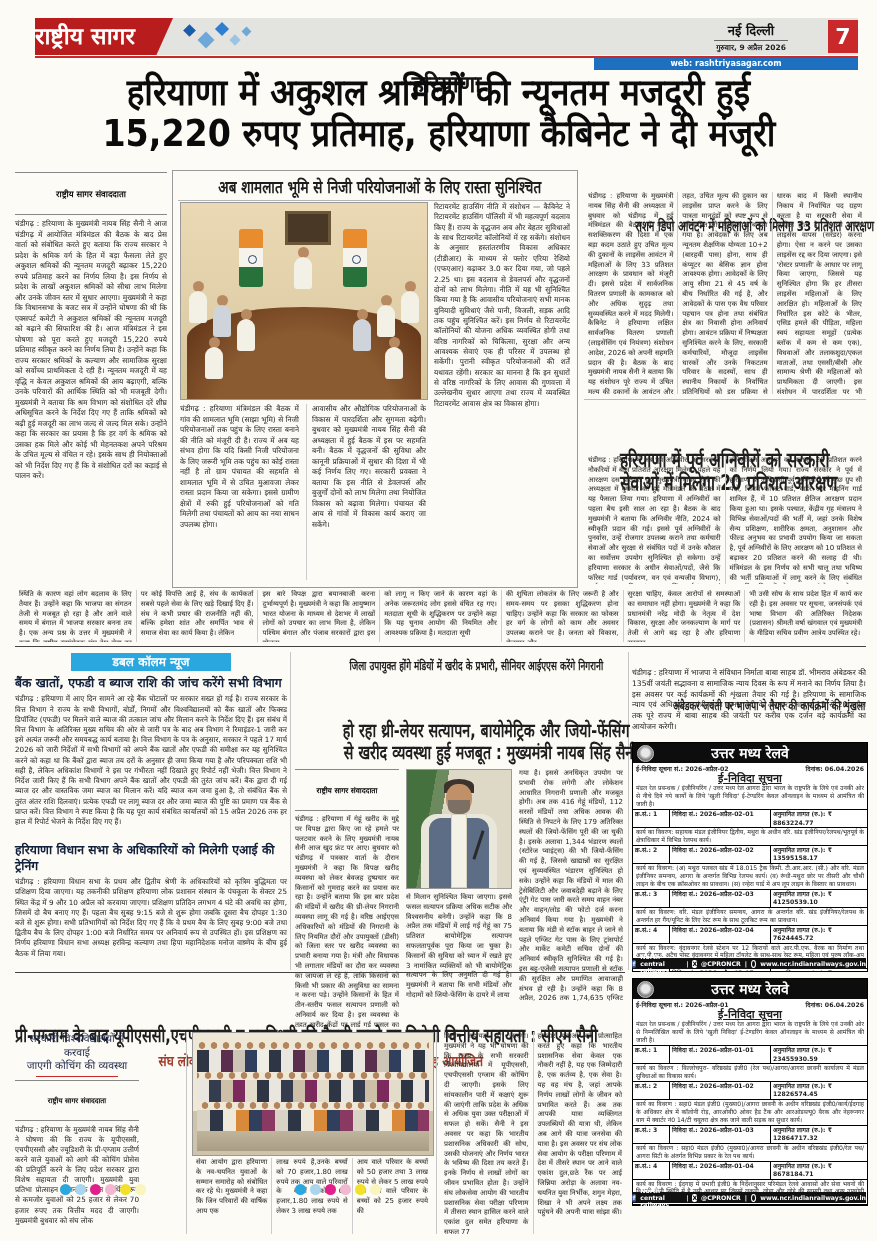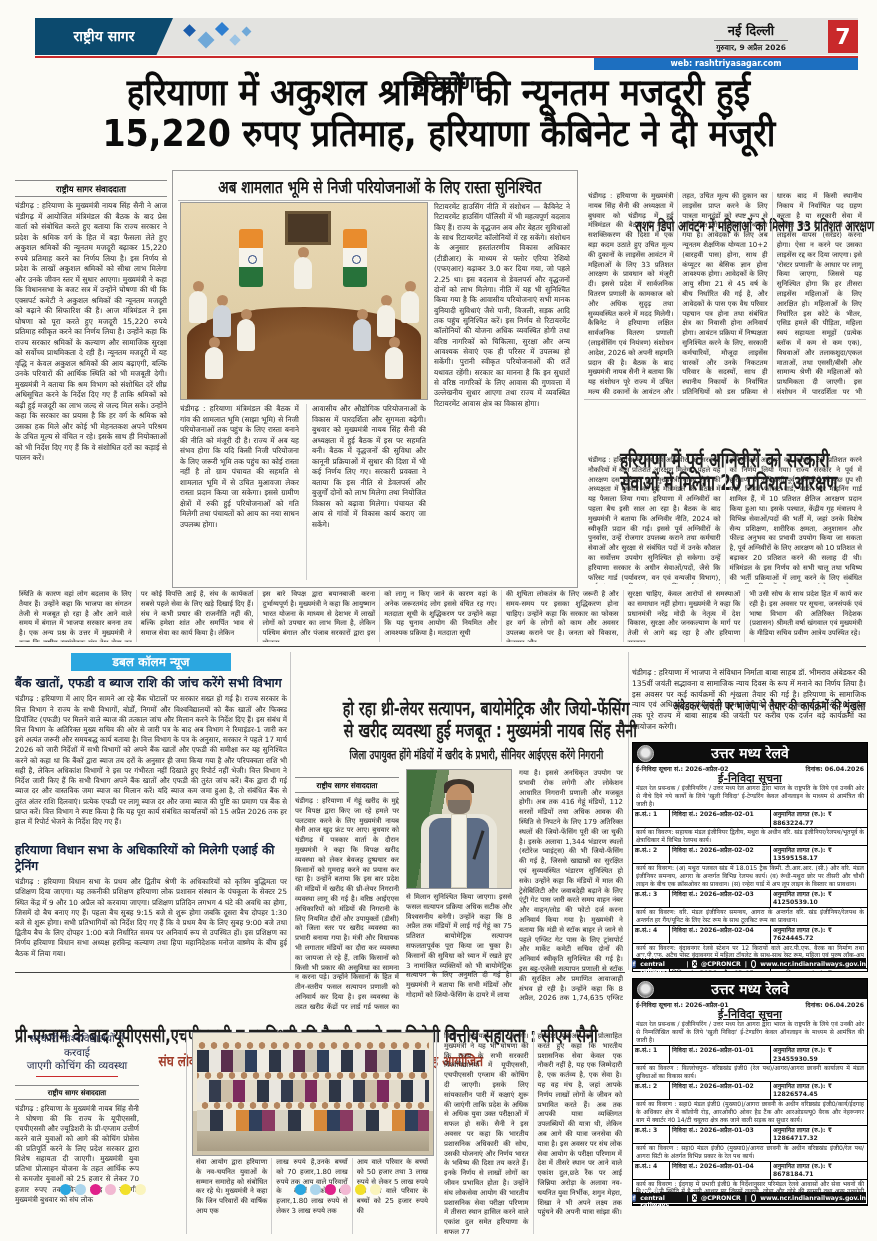--- a/index.html
+++ b/index.html
@@ -12,39 +12,39 @@
   .squeeze{display:inline-block;white-space:nowrap;font-weight:bold;}
   .sx70{transform:scaleX(.70);transform-origin:50% 50%;}
   .sx75{transform:scaleX(.75);transform-origin:50% 50%;}
   .sx80{transform:scaleX(.80);transform-origin:50% 50%;}
   .sx85{transform:scaleX(.85);transform-origin:50% 50%;}
   .sx90{transform:scaleX(.90);transform-origin:50% 50%;}
   .oL{transform-origin:0 50%;}
 
   
   .band{left:35px;top:18px;width:823px;height:37px;background:#e3e3e0;}
-  .mast{left:0;top:0;width:138px;height:37px;background:#0c4a6e;
+  .mast{left:0;top:0;width:138px;height:37px;background:#b91c1c;
         clip-path:polygon(0 0,100% 0,88% 100%,0 100%);
-        color:#fff;font-weight:bold;font-size:14px;line-height:37px;text-align:center;}
+        color:#fff;font-weight:bold;font-size:23px;line-height:37px;text-align:left;}
   .dia{position:absolute;background:#2f7fd0;transform:rotate(45deg);}
   .sect-title{left:0;right:0;top:4px;font-size:23px;font-weight:bold;color:#141414;}
   .dateline{right:42px;top:2px;width:130px;text-align:center;}
   .dateline .city{font-size:13px;font-weight:bold;color:#111;border-bottom:1px solid #666;display:inline-block;padding:0 14px 1px;}
   .dateline .dt{font-size:7.5px;font-weight:bold;color:#222;margin-top:1px;}
   .pageno{right:0;top:2px;width:30px;height:33px;background:#c9292b;color:#fff;
           font-size:22px;font-weight:bold;text-align:center;line-height:33px;}
   .red-rule{left:35px;top:56px;width:823px;height:2px;background:#c9292b;}
   .web-bar{left:594px;top:58px;width:264px;height:12px;background:#1d6fc0;color:#fff;
            font-size:8px;font-weight:bold;text-align:center;line-height:12px;}
 
   .lead-head{left:20px;top:72px;width:837px;text-align:center;color:#0b0b0b;}
   .lead-head .ln{font-size:37px;font-weight:bold;line-height:41px;}
 
   .byline{border-top:1px solid #888;border-bottom:1px solid #888;font-size:8.4px;font-weight:bold;
-          text-align:center;padding:2px 0;margin-bottom:4px;color:#111;margin-top:8px;}
+          text-align:center;padding:15px 0;margin-bottom:4px;color:#111;}
   .vrule{background:#c6c6c6;width:1px;}
   .hrule{background:#bbb;height:1px;}
   .hrule-dark{background:#444;height:1px;}
 
   
   .sh-box{left:172px;top:170px;width:404px;height:416px;border:1px solid #9a9a9a;}
   .sh-head{left:5px;top:4px;width:392px;text-align:center;border-bottom:1px solid #b5b5b5;padding-bottom:2px;}
   .sh-head .squeeze{font-size:17px;}
   .photo-frame{border:1px solid #999;overflow:hidden;background:#e6d7b4;}
 
@@ -225,26 +225,26 @@
     <div class="dc-banner">डबल कॉलम न्यूज</div>
     <div class="dc-h">बैंक खातों, एफडी व ब्याज राशि की जांच करेंगे सभी विभाग</div>
     <div class="body-txt" style="height:142px;font-size:7.2px;">चंडीगढ़ : हरियाणा में आए दिन सामने आ रहे बैंक घोटालों पर सरकार सख्त हो गई है। राज्य सरकार के वित्त विभाग ने राज्य के सभी विभागों, बोर्डों, निगमों और विश्वविद्यालयों को बैंक खातों और फिक्स्ड डिपॉजिट (एफडी) पर मिलने वाले ब्याज की तत्काल जांच और मिलान करने के निर्देश दिए हैं। इस संबंध में वित्त विभाग के अतिरिक्त मुख्य सचिव की ओर से जारी पत्र के बाद अब विभाग ने रिमाइंडर-1 जारी कर इसे अत्यंत जरूरी और समयबद्ध कार्य बताया है। वित्त विभाग के पत्र के अनुसार, सरकार ने पहले 17 मार्च 2026 को जारी निर्देशों में सभी विभागों को अपने बैंक खातों और एफडी की समीक्षा कर यह सुनिश्चित करने को कहा था कि बैंकों द्वारा ब्याज तय दरों के अनुसार ही जमा किया गया है और परिपक्वता राशि भी सही है, लेकिन अधिकांश विभागों ने इस पर गंभीरता नहीं दिखाते हुए रिपोर्ट नहीं भेजी। वित्त विभाग ने निर्देश जारी किए हैं कि सभी विभाग अपने बैंक खातों और एफडी की तुरंत जांच करें। बैंक द्वारा दी गई ब्याज दर और वास्तविक जमा ब्याज का मिलान करें। यदि ब्याज कम जमा हुआ है, तो संबंधित बैंक से तुरंत अंतर राशि दिलवाएं। प्रत्येक एफडी पर लागू ब्याज दर और जमा ब्याज की पुष्टि का प्रमाण पत्र बैंक से प्राप्त करें। वित्त विभाग ने स्पष्ट किया है कि यह पूरा कार्य संबंधित कार्यालयों को 15 अप्रैल 2026 तक हर हाल में रिपोर्ट भेजने के निर्देश दिए गए हैं।</div>
     <div class="dc-h" style="margin-top:7px;">हरियाणा विधान सभा के अधिकारियों को मिलेगी एआई की ट्रेनिंग</div>
     <div class="body-txt" style="height:92px;font-size:7.2px;">चंडीगढ़ : हरियाणा विधान सभा के प्रथम और द्वितीय श्रेणी के अधिकारियों को कृत्रिम बुद्धिमता पर प्रशिक्षण दिया जाएगा। यह तकनीकी प्रशिक्षण हरियाणा लोक प्रशासन संस्थान के पंचकूला के सेक्टर 25 स्थित केंद्र में 9 और 10 अप्रैल को करवाया जाएगा। प्रशिक्षण प्रतिदिन लगभग 4 घंटे की अवधि का होगा, जिसमें दो बैच बनाए गए हैं। पहला बैच सुबह 9:15 बजे से शुरू होगा जबकि दूसरा बैच दोपहर 1:30 बजे से शुरू होगा। सभी प्रतिभागियों को निर्देश दिए गए हैं कि वे प्रथम बैच के लिए सुबह 9:00 बजे तथा द्वितीय बैच के लिए दोपहर 1:00 बजे निर्धारित समय पर अनिवार्य रूप से उपस्थित हों। इस प्रशिक्षण का निर्णय हरियाणा विधान सभा अध्यक्ष हरविन्द्र कल्याण तथा हिपा महानिदेशक मनोज वाष्र्णेय के बीच हुई बैठक में लिया गया।</div>
   </div>
   <div class="abs vrule" style="left:290px;top:652px;height:318px;"></div>
   <div class="abs vrule" style="left:628px;top:652px;height:318px;"></div>
 
   <div class="abs" style="left:295px;top:652px;width:330px;">
+    <div class="ctr proc-sub" style="margin-top:3px;">
+      <span class="squeeze sx70">जिला उपायुक्त होंगे मंडियों में खरीद के प्रभारी, सीनियर आईएएस करेंगे निगरानी</span>
+    </div>
     <div class="ctr proc-head">
       <div><span class="squeeze sx75">हो रहा थ्री-लेयर सत्यापन, बायोमेट्रिक और जियो-फेंसिंग</span></div>
       <div><span class="squeeze sx75">से खरीद व्यवस्था हुई मजबूत : मुख्यमंत्री नायब सिंह सैनी</span></div>
-    </div>
-    <div class="ctr proc-sub" style="margin-top:3px;">
-      <span class="squeeze sx70">जिला उपायुक्त होंगे मंडियों में खरीद के प्रभारी, सीनियर आईएएस करेंगे निगरानी</span>
     </div>
     <div style="display:flex;gap:7px;margin-top:6px;">
       <div style="width:104px;">
         <div class="byline" style="font-size:7.3px;">राष्ट्रीय सागर संवाददाता</div>
         <div class="body-sm" style="height:212px;">चंडीगढ़ : हरियाणा में गेहूं खरीद के मुद्दे पर विपक्ष द्वारा किए जा रहे हमले पर पलटवार करने के लिए मुख्यमंत्री नायब सैनी आज खुद फ्रंट पर आए। बुधवार को चंडीगढ़ में पत्रकार वार्ता के दौरान मुख्यमंत्री ने कहा कि विपक्ष खरीद व्यवस्था को लेकर बेवजह दुष्प्रचार कर किसानों को गुमराह करने का प्रयास कर रहा है। उन्होंने बताया कि इस बार प्रदेश की मंडियों में खरीद की थ्री-लेयर निगरानी व्यवस्था लागू की गई है। वरिष्ठ आईएएस अधिकारियों को मंडियों की निगरानी के लिए नियमित दौरों और उपायुक्तों (डीसी) को जिला स्तर पर खरीद व्यवस्था का प्रभारी बनाया गया है। मंत्री और विधायक भी लगातार मंडियों का दौरा कर व्यवस्था का जायजा ले रहे हैं, ताकि किसानों को किसी भी प्रकार की असुविधा का सामना न करना पड़े। उन्होंने किसानों के हित में तीन-स्तरीय फसल सत्यापन प्रणाली को अनिवार्य कर दिया है। इस व्यवस्था के तहत खरीद केंद्रों पर लाई गई फसल का किसान द्वारा पंजीकृत फसल</div>
       </div>
       <div style="width:106px;">
         <div class="photo-frame cm">
           <div class="bg"></div>
           <div class="hair"></div>

